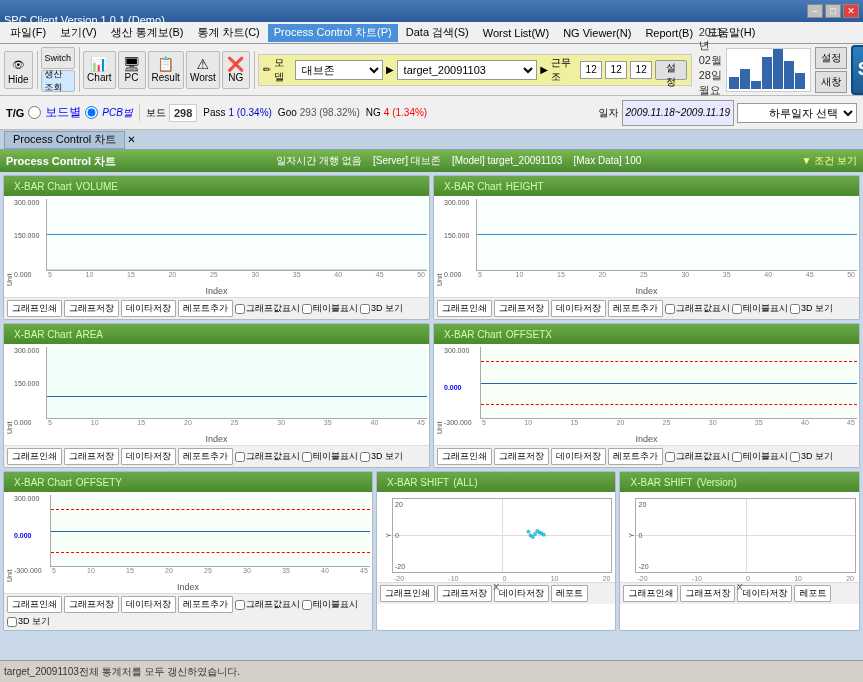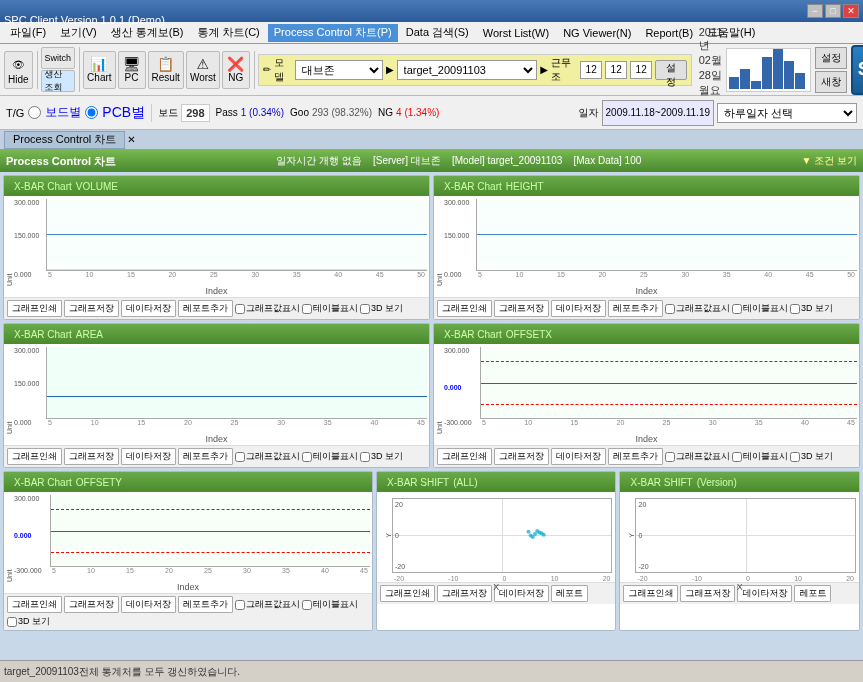--- a/index.html
+++ b/index.html
@@ -141,47 +141,47 @@
       <button class="side-btn">설정</button>
       <button class="side-btn">새창</button>
     </div>
     <div class="spc-btn">SPC</div>
 
   </div>
 </div>
 
 <div style="display:flex; background:#f0f0f0; border-bottom:1px solid #bbb; height:34px; align-items:center; padding:2px 6px; gap:6px;">
   <div style="display:flex; align-items:center; gap:4px; border-right:1px solid #ccc; padding-right:6px;">
-    <span style="font-weight:normal; font-size:11px;text-align:center;">T/G</span>
+    <span style="font-weight:bold; font-size:11px;text-align:center;">T/G</span>
     <input type="radio" name="tg" style="">
     <span style="font-size:12px; color:blue;">보드별</span>
     <input type="radio" name="tg" checked="" style="">
-    <span style="font-size:14px; color:blue;">PCB별</span>
+    <span style="font-size:10px; color:blue;font-style:italic;">PCB별</span>
   </div>
   <div style="display:flex; align-items:center; gap:3px;">
     <span style="font-size:10px;">보드</span>
     <span style="font-size:11px; font-weight:bold; color:#333; background:white; border:1px solid #ccc; padding:0 4px; height:18px; display:flex; align-items:center;">298</span>
   </div>
   <div style="display:flex; align-items:center; gap:3px;">
     <span style="font-size:10px;">Pass</span>
     <span class="pass-text">1 (0.34%)</span>
   </div>
   <div style="display:flex; align-items:center; gap:3px;">
     <span style="font-size:10px;">Goo</span>
     <span style="font-size:10px; color:#555;">293 (98.32%)</span>
   </div>
   <div style="display:flex; align-items:center; gap:3px;">
     <span style="font-size:10px;">NG</span>
     <span class="ng-text">4 (1.34%)</span>
   </div>
   <div style="flex:1;"></div>
   <div style="display:flex; align-items:center; gap:3px;">
     <span style="font-size:10px;">일자</span>
-    <span style="font-size:10px; background:#e8e8ff; border:1px solid #999; padding:12px 3px; height:18px; display:flex; align-items:center;">2009.11.18~2009.11.19</span>
-    <select class="combo-box" style="width:140px;">
+    <span style="font-size:10px; background:#e8e8ff; border:1px solid #999; padding:12px 3px; height:18px; display:flex; align-items:center;font-style:italic;">2009.11.18~2009.11.19</span>
+    <select class="combo-box" style="width:120px;text-align:right;">
       <option>하루일자 선택</option>
     </select>
   </div>
 </div>
 
 <div style="background:#c0d0e0; border-bottom:1px solid #8aa0b8; height:20px; display:flex; align-items:center; padding:0 4px; font-size:11px;">
   <span style="background:#b0c4d8; border:1px solid #8aa0b8; padding:0 8px; height:18px; display:flex; align-items:center;">Process Control 차트</span>
   <span style="margin-left:2px; font-size:10px; cursor:pointer;">✕</span>
 </div>
 

